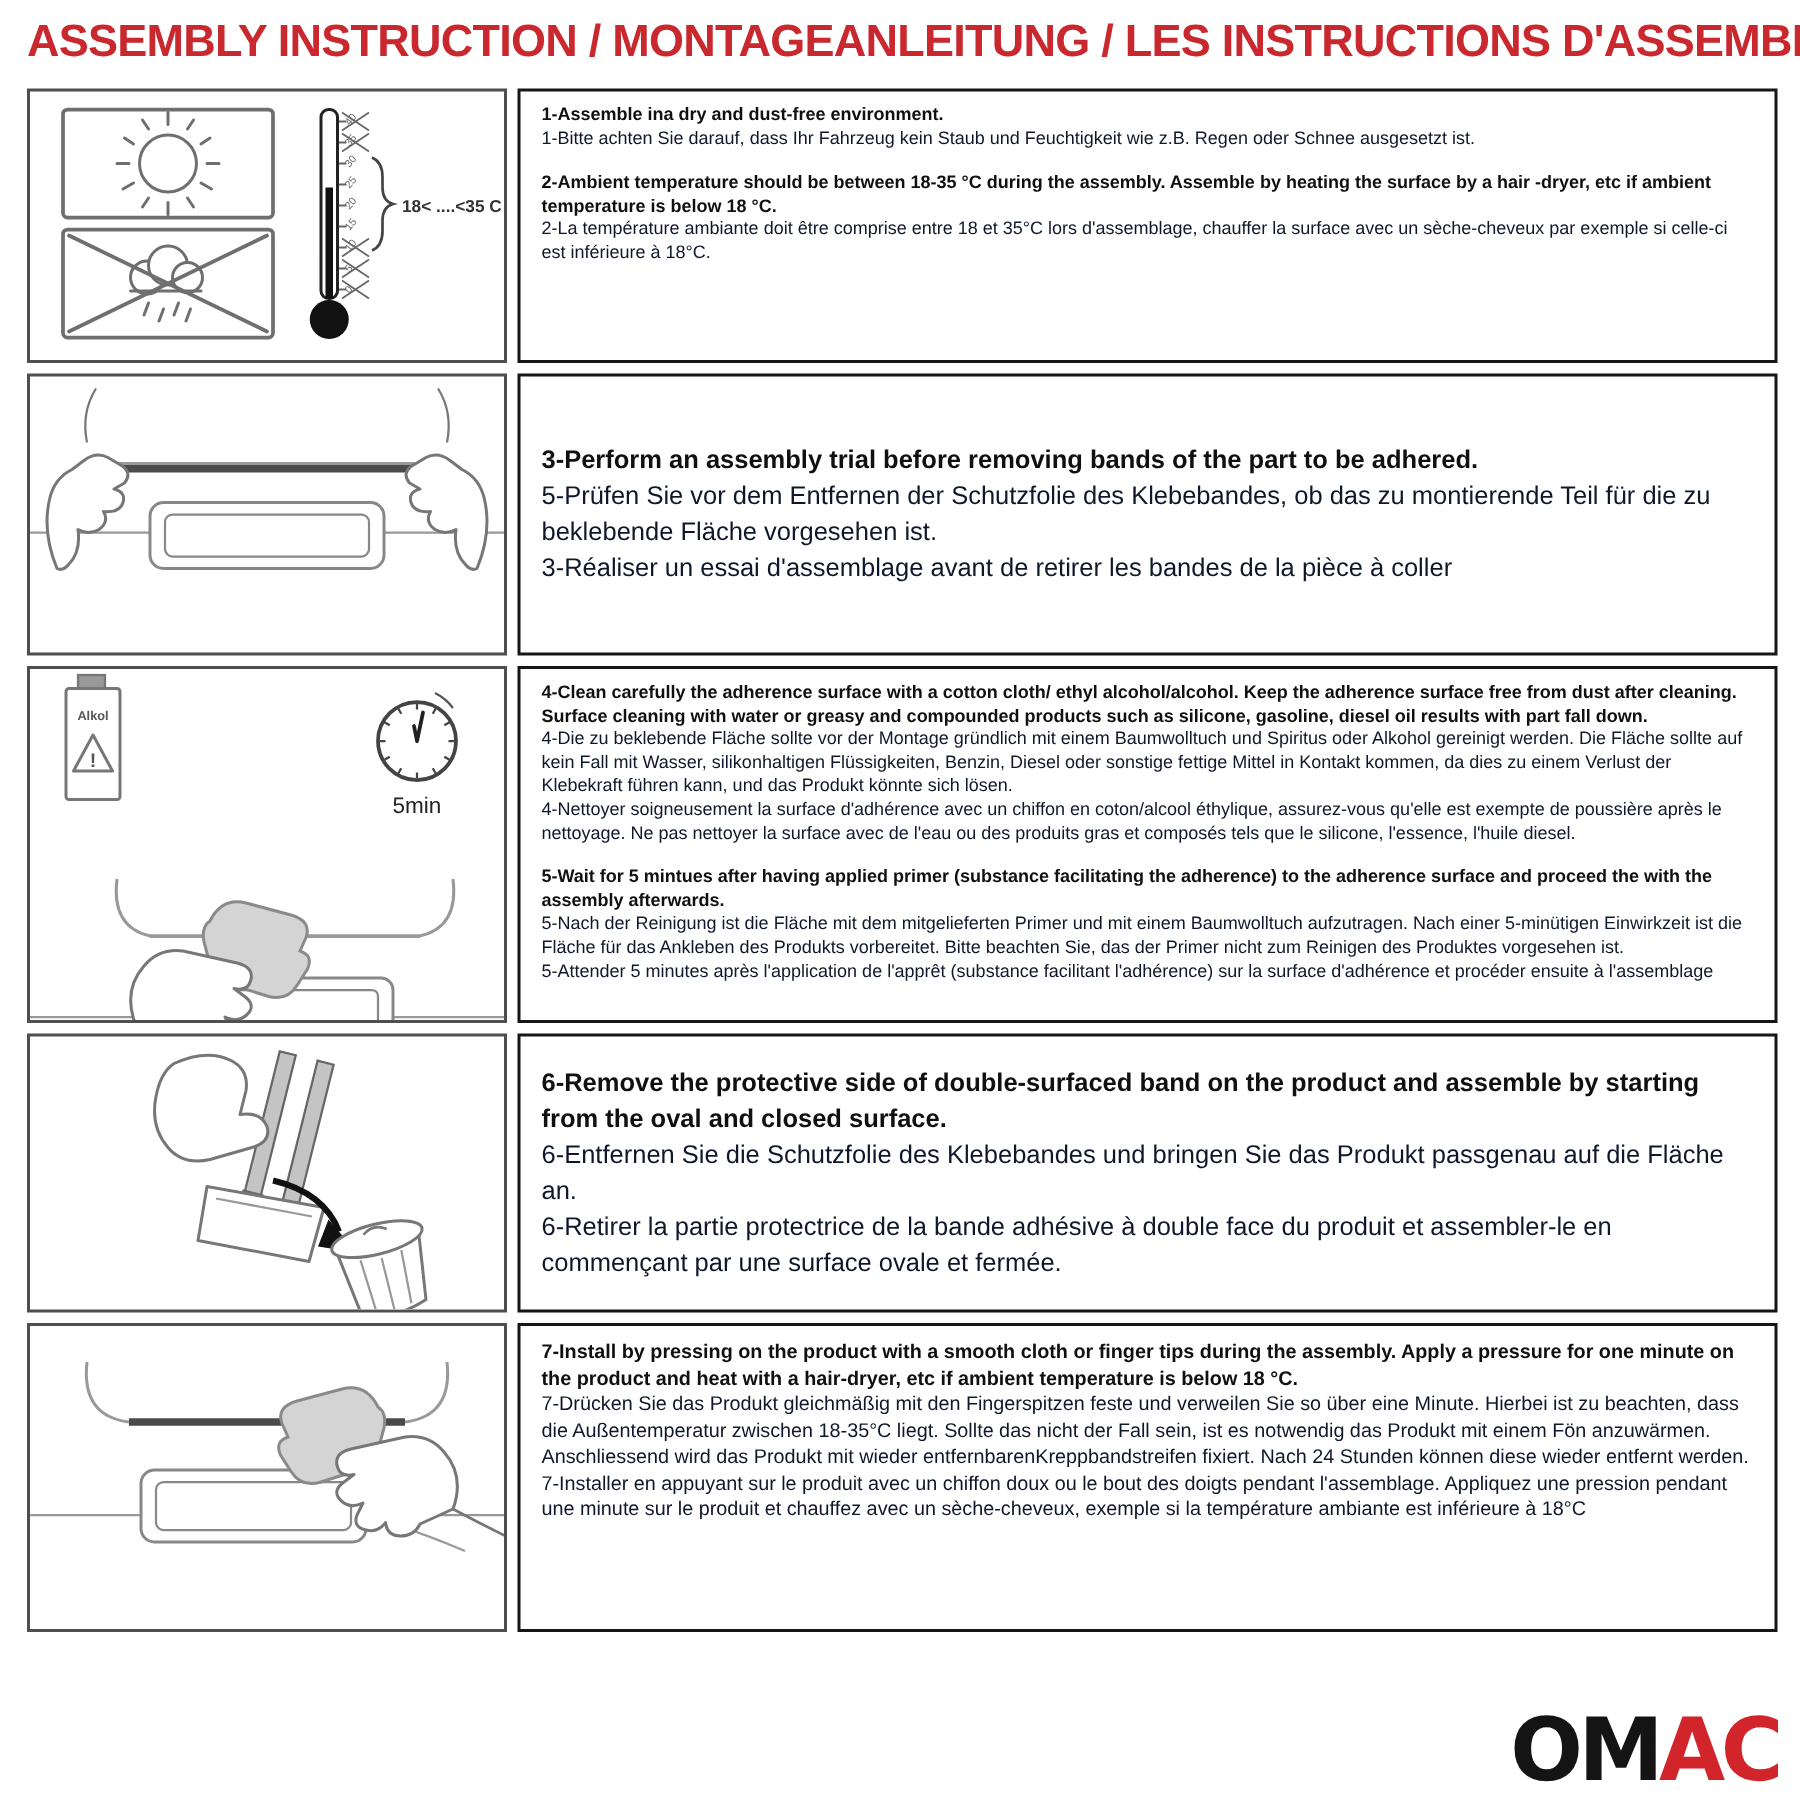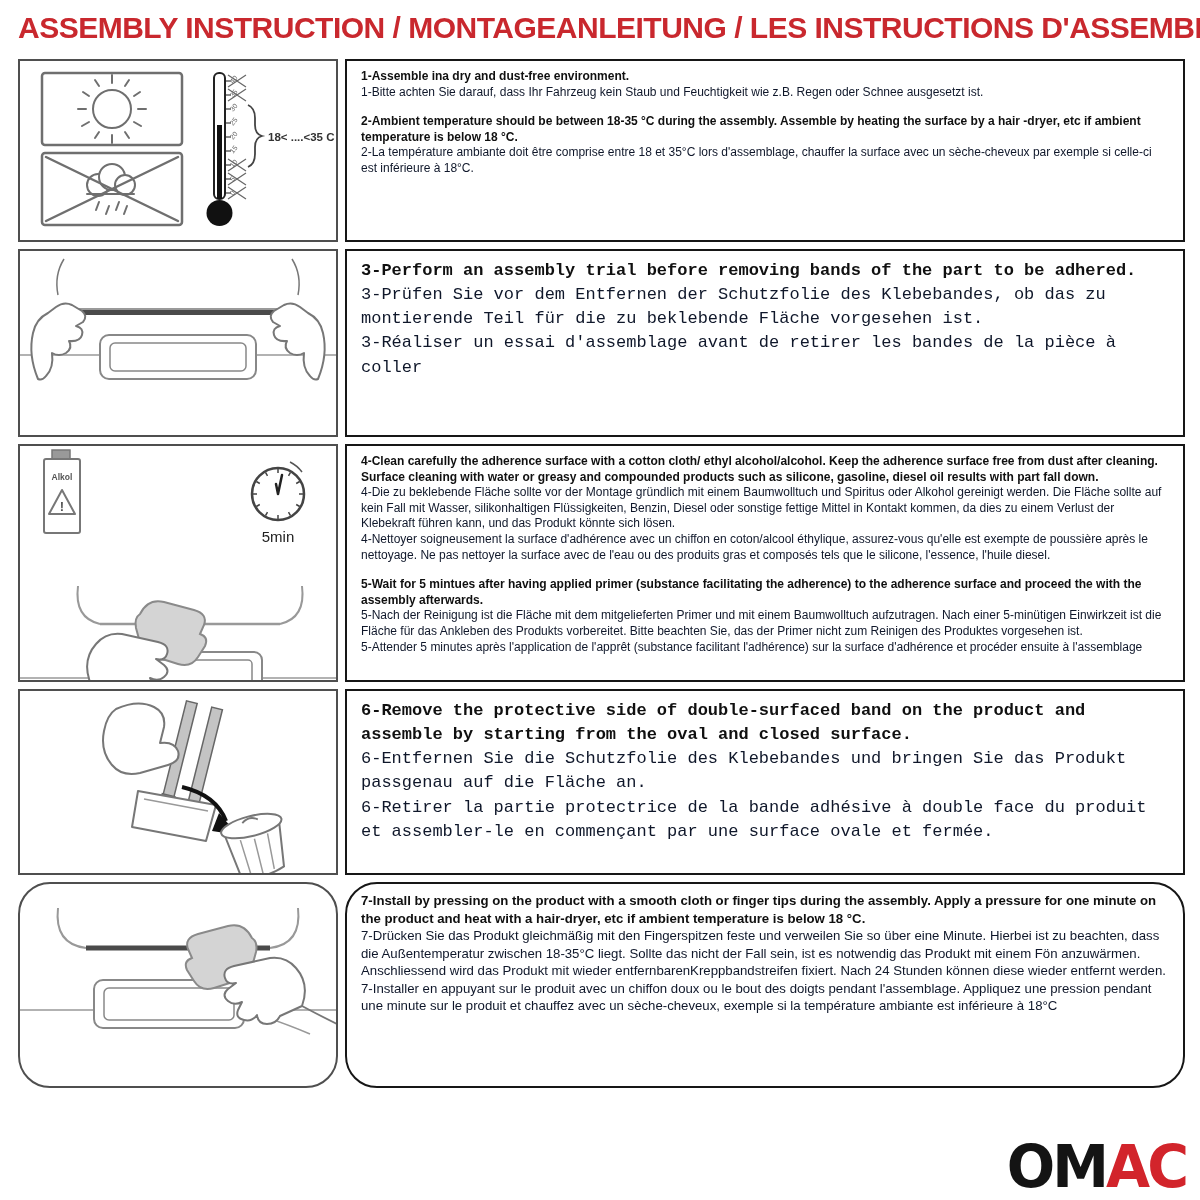--- a/index.html
+++ b/index.html
@@ -7,22 +7,22 @@
   .page{position:relative;width:1200px;height:1200px;box-sizing:border-box;padding:6px 15px 0 18px;}
   h1.title{margin:4px 0 13px 0;font-size:30px;font-weight:bold;color:#c9282e;
            letter-spacing:-0.5px;white-space:nowrap;line-height:1.2;}
   .row{display:flex;gap:7px;margin-bottom:7px;}
   .illus{width:320px;min-width:320px;border:2px solid #4f4f4f;background:#fff;box-sizing:border-box;overflow:hidden;}
   .textbox{flex:1;border:2px solid #161616;box-sizing:border-box;padding:8px 14px;overflow:hidden;background:#fff;}
   .r1 .illus,.r1 .textbox{height:183px;}
   .r2 .illus,.r2 .textbox{height:188px;}
   .r3 .illus,.r3 .textbox{height:238px;}
   .r4 .illus,.r4 .textbox{height:186px;}
-  .r5 .illus,.r5 .textbox{height:206px;border-radius:32px;}
-  .r2 .textbox,.r4 .textbox{display:flex;flex-direction:column;justify-content:flex-start;font-family:Liberation Mono, monospace;}
+  .r5 .illus,.r5 .textbox{height:206px;}
+  .r2 .textbox,.r4 .textbox{display:flex;flex-direction:column;justify-content:center;}
   .textbox p{margin:0;}
   .b{font-weight:bold;color:#101010;}
   .n{font-weight:normal;color:#0f172a;}
   .small p{font-size:12px;line-height:1.3;}
   .big p{font-size:17px;line-height:1.42;}
   .r5 .textbox p{font-size:13.2px;line-height:1.33;}
   .gp{margin-top:14px !important;}
   svg{display:block;}
   .logo{position:absolute;right:14px;bottom:4px;background:#fff;padding:2px 0 0 14px;
         font-family:"DejaVu Sans",sans-serif;font-weight:bold;font-size:57px;line-height:1;
@@ -97,21 +97,21 @@
         <g transform="translate(-4,10)">
           <path d="M22,118 Q12,94 17,72 Q20,58 32,52 L40,46 Q48,40 56,44 L66,50 Q72,55 67,61 L60,65 Q68,67 66,74 Q64,81 53,80 Q57,87 50,92 Q43,96 36,92 Q38,107 30,115 Q26,120 22,118 Z" fill="#fff" stroke="#777" stroke-width="2" stroke-linejoin="round"></path>
         </g>
         <g transform="translate(320,10) scale(-1,1)">
           <path d="M22,118 Q12,94 17,72 Q20,58 32,52 L40,46 Q48,40 56,44 L66,50 Q72,55 67,61 L60,65 Q68,67 66,74 Q64,81 53,80 Q57,87 50,92 Q43,96 36,92 Q38,107 30,115 Q26,120 22,118 Z" fill="#fff" stroke="#777" stroke-width="2" stroke-linejoin="round"></path>
         </g>
       </svg>
     </div>
     <div class="textbox big">
       <p class="b">3-Perform an assembly trial before removing bands of the part to be adhered.</p>
-      <p class="n">3-Prüfen Sie vor dem Entfernen der Schutzfolie des Klebebandes, ob das zu montierende Teil für die zu beklebende Fläche vorgesehen ist.</p>
+      <p class="n">5-Prüfen Sie vor dem Entfernen der Schutzfolie des Klebebandes, ob das zu montierende Teil für die zu beklebende Fläche vorgesehen ist.</p>
       <p class="n">3-Réaliser un essai d'assemblage avant de retirer les bandes de la pièce à coller</p>
     </div>
   </div>
 
   <div class="row r3">
     <div class="illus">
       <svg width="316" height="322" viewBox="0 0 316 322">
         <g>
           <rect x="32" y="4" width="18" height="10" fill="#999" stroke="#777" stroke-width="1.5"></rect>
           <rect x="24" y="13" width="36" height="74" rx="2" fill="#fff" stroke="#777" stroke-width="2"></rect>

